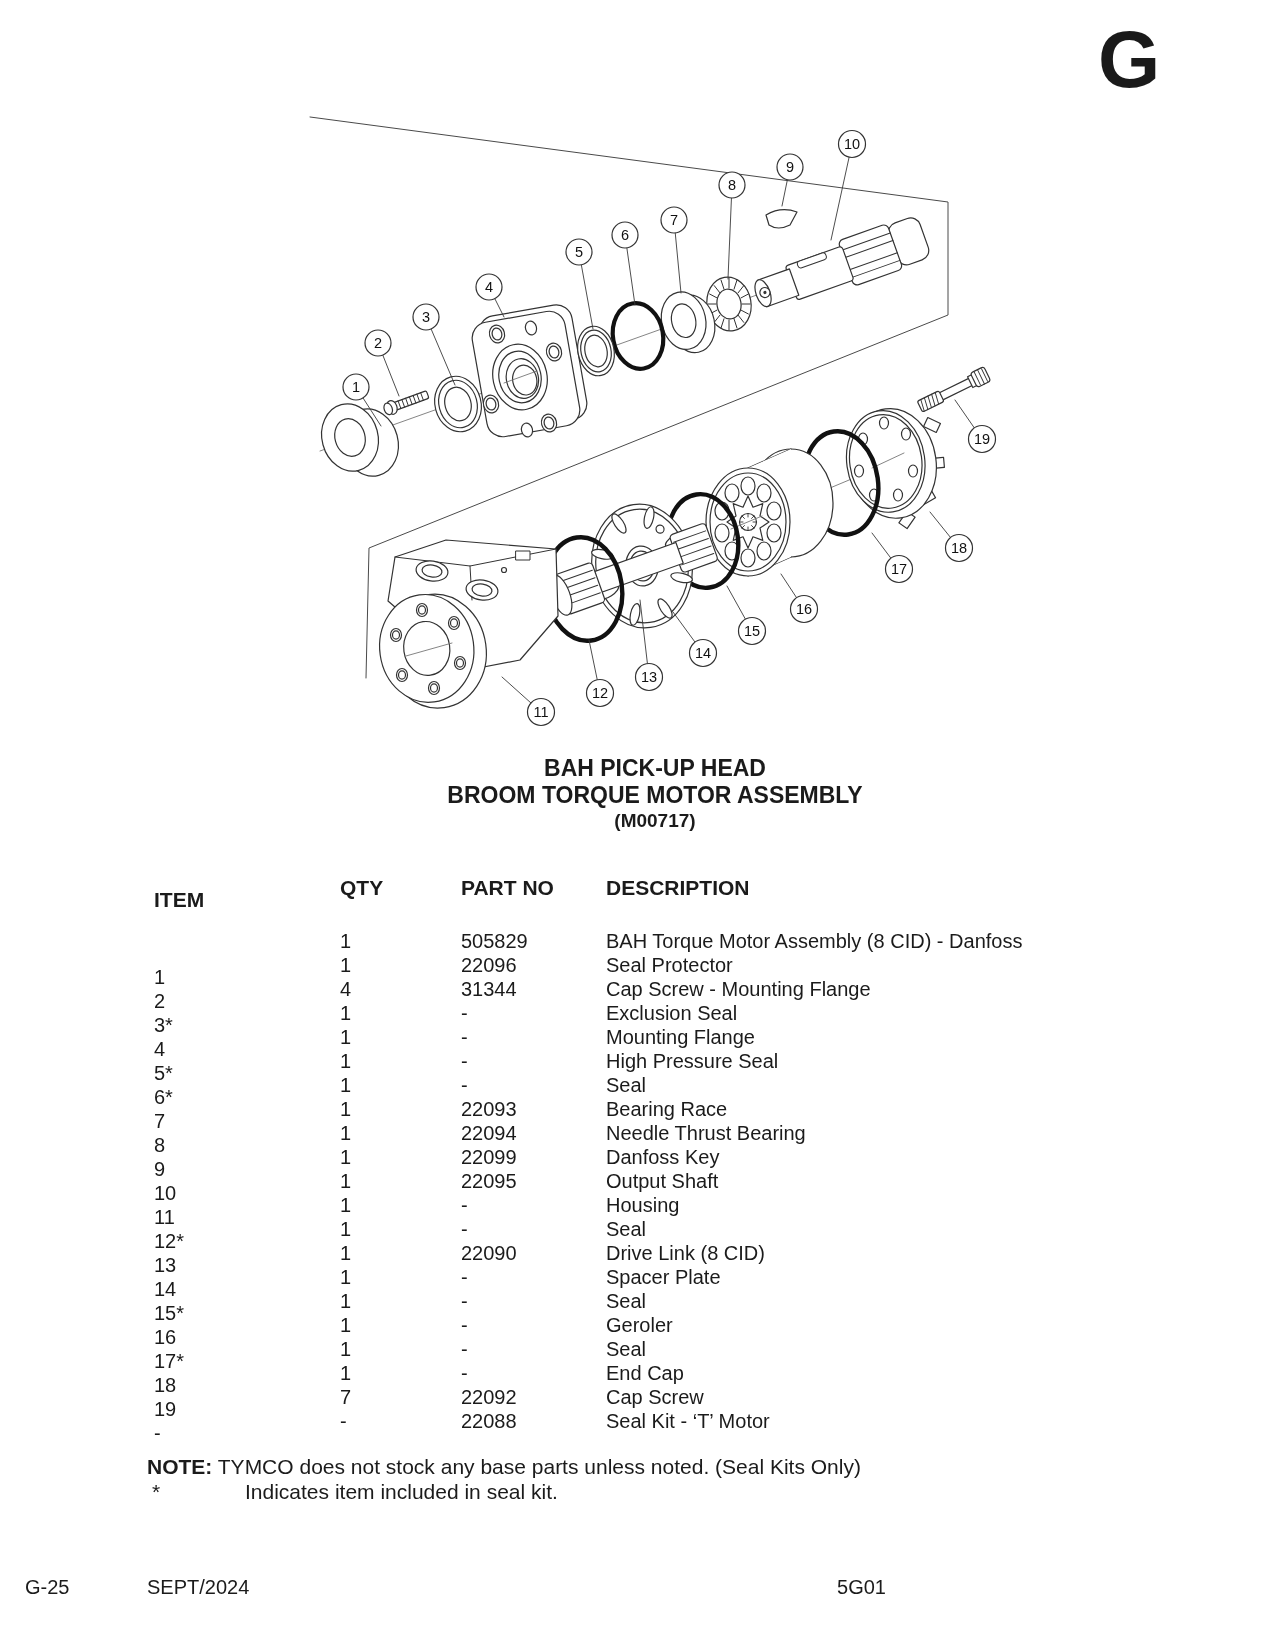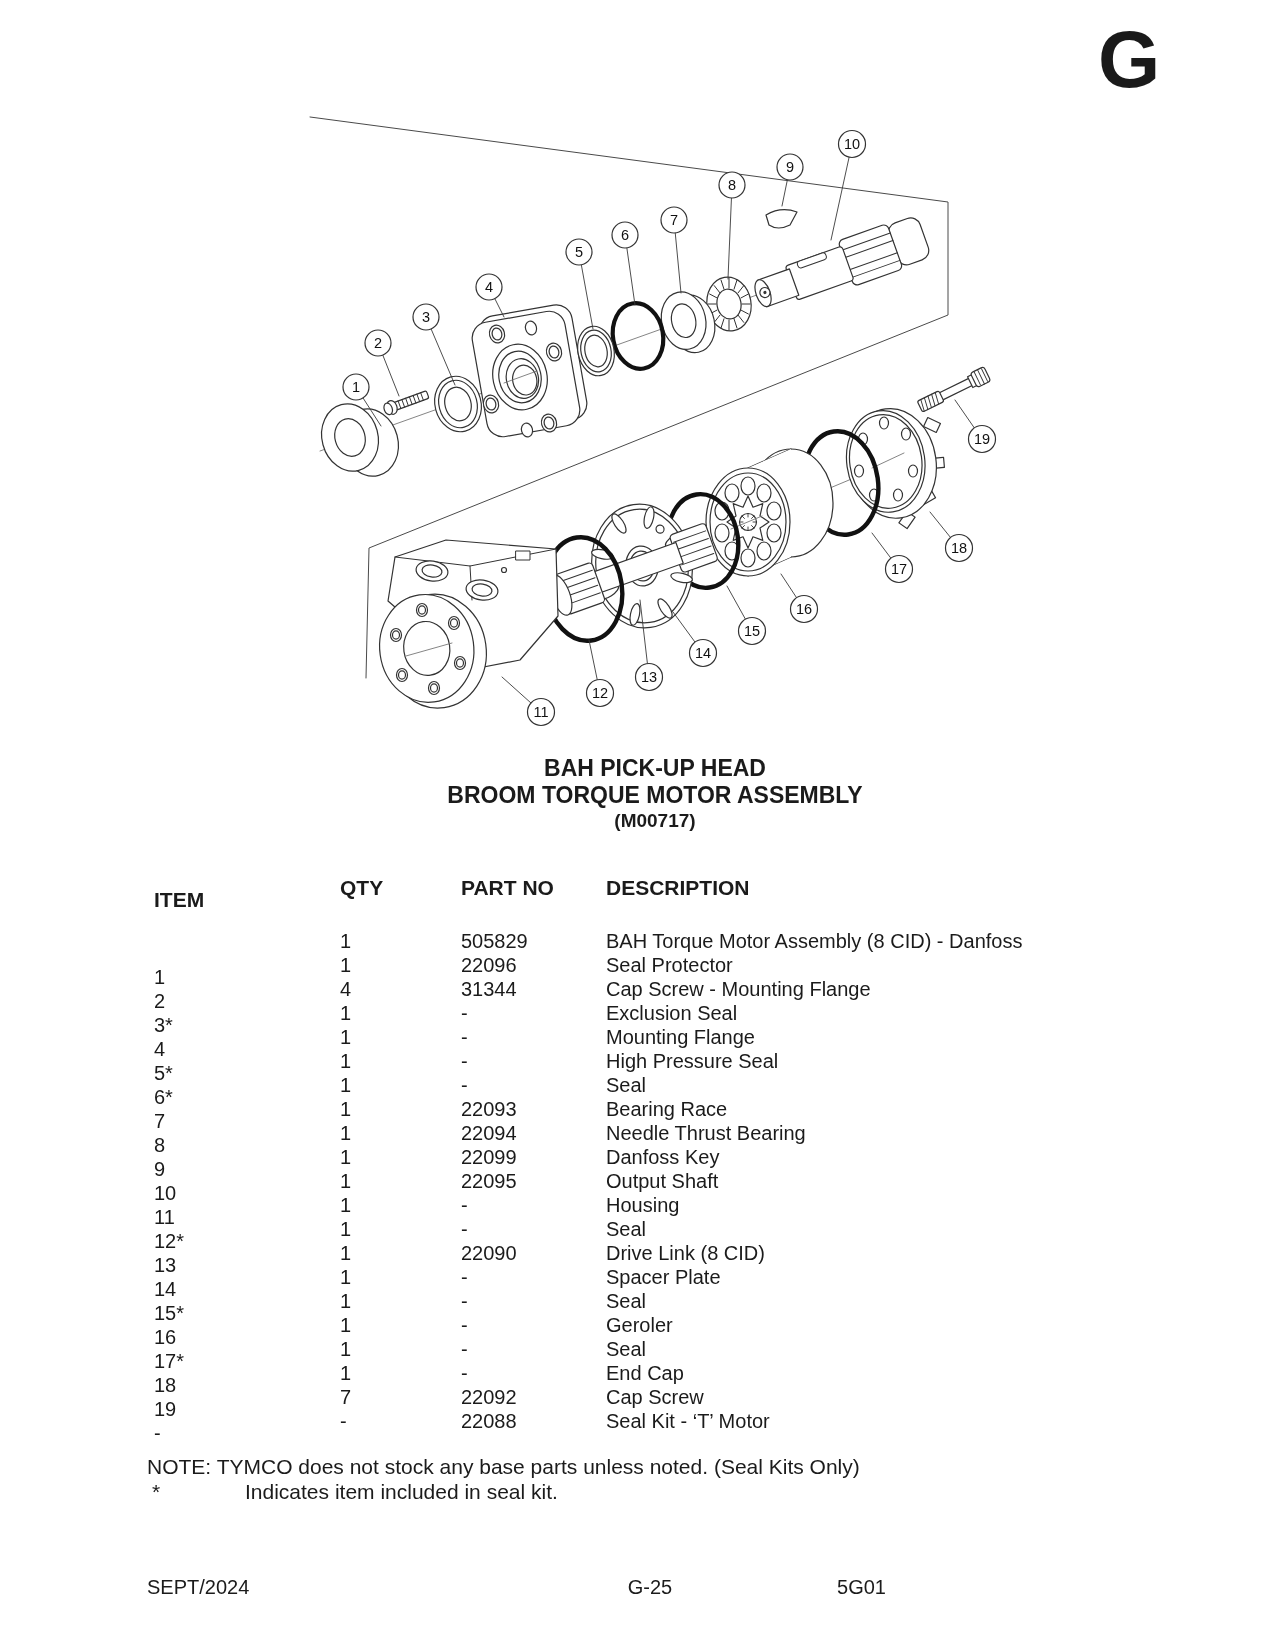--- a/index.html
+++ b/index.html
@@ -11,27 +11,27 @@
   #title-block .t1,#title-block .t2{font-size:23px;font-weight:bold;}
   #title-block .t3{font-size:19px;font-weight:bold;}
   #table-header{left:154px;top:876px;width:960px;height:24px;font-size:21px;font-weight:bold;}
   #table-body{left:154px;top:929px;width:1000px;}
   .trow{position:relative;height:24px;line-height:24px;font-size:20px;}
   .c-item{position:absolute;left:0;margin-top:12px;}
   .c-qty{position:absolute;left:150px;margin-left:36px;}
   .c-part{position:absolute;left:307px;}
   .c-desc{position:absolute;left:452px;white-space:nowrap;}
   #note-block{left:147px;top:1454px;width:1000px;font-size:21px;line-height:25px;}
-  #note-label{font-weight:normal;}
+  #note-label{font-weight:bold;}
   #note-line2{position:relative;}
   #note-asterisk{position:absolute;left:5px;}
   #note-asterisk-text{position:absolute;left:98px;}
   #footer{left:0;top:1576px;width:1051px;height:24px;font-size:20px;}
   #footer-left{position:absolute;left:147px;}
-  #footer-center{position:absolute;left:25px;width:1250px;text-align:center;}
+  #footer-center{position:absolute;left:25px;width:1250px;text-align:left;}
   #footer-right{position:absolute;right:165px;}
   svg text{font-family:"Liberation Sans",sans-serif;}
 </style>
 </head>
 <body>
 
 <div class="abs" id="section-letter">G</div>
 
 <svg class="abs" id="diagram" viewBox="290 100 720 630">
   <g fill="none" stroke="#333333" stroke-width="1.2" stroke-linejoin="round" stroke-linecap="round">

